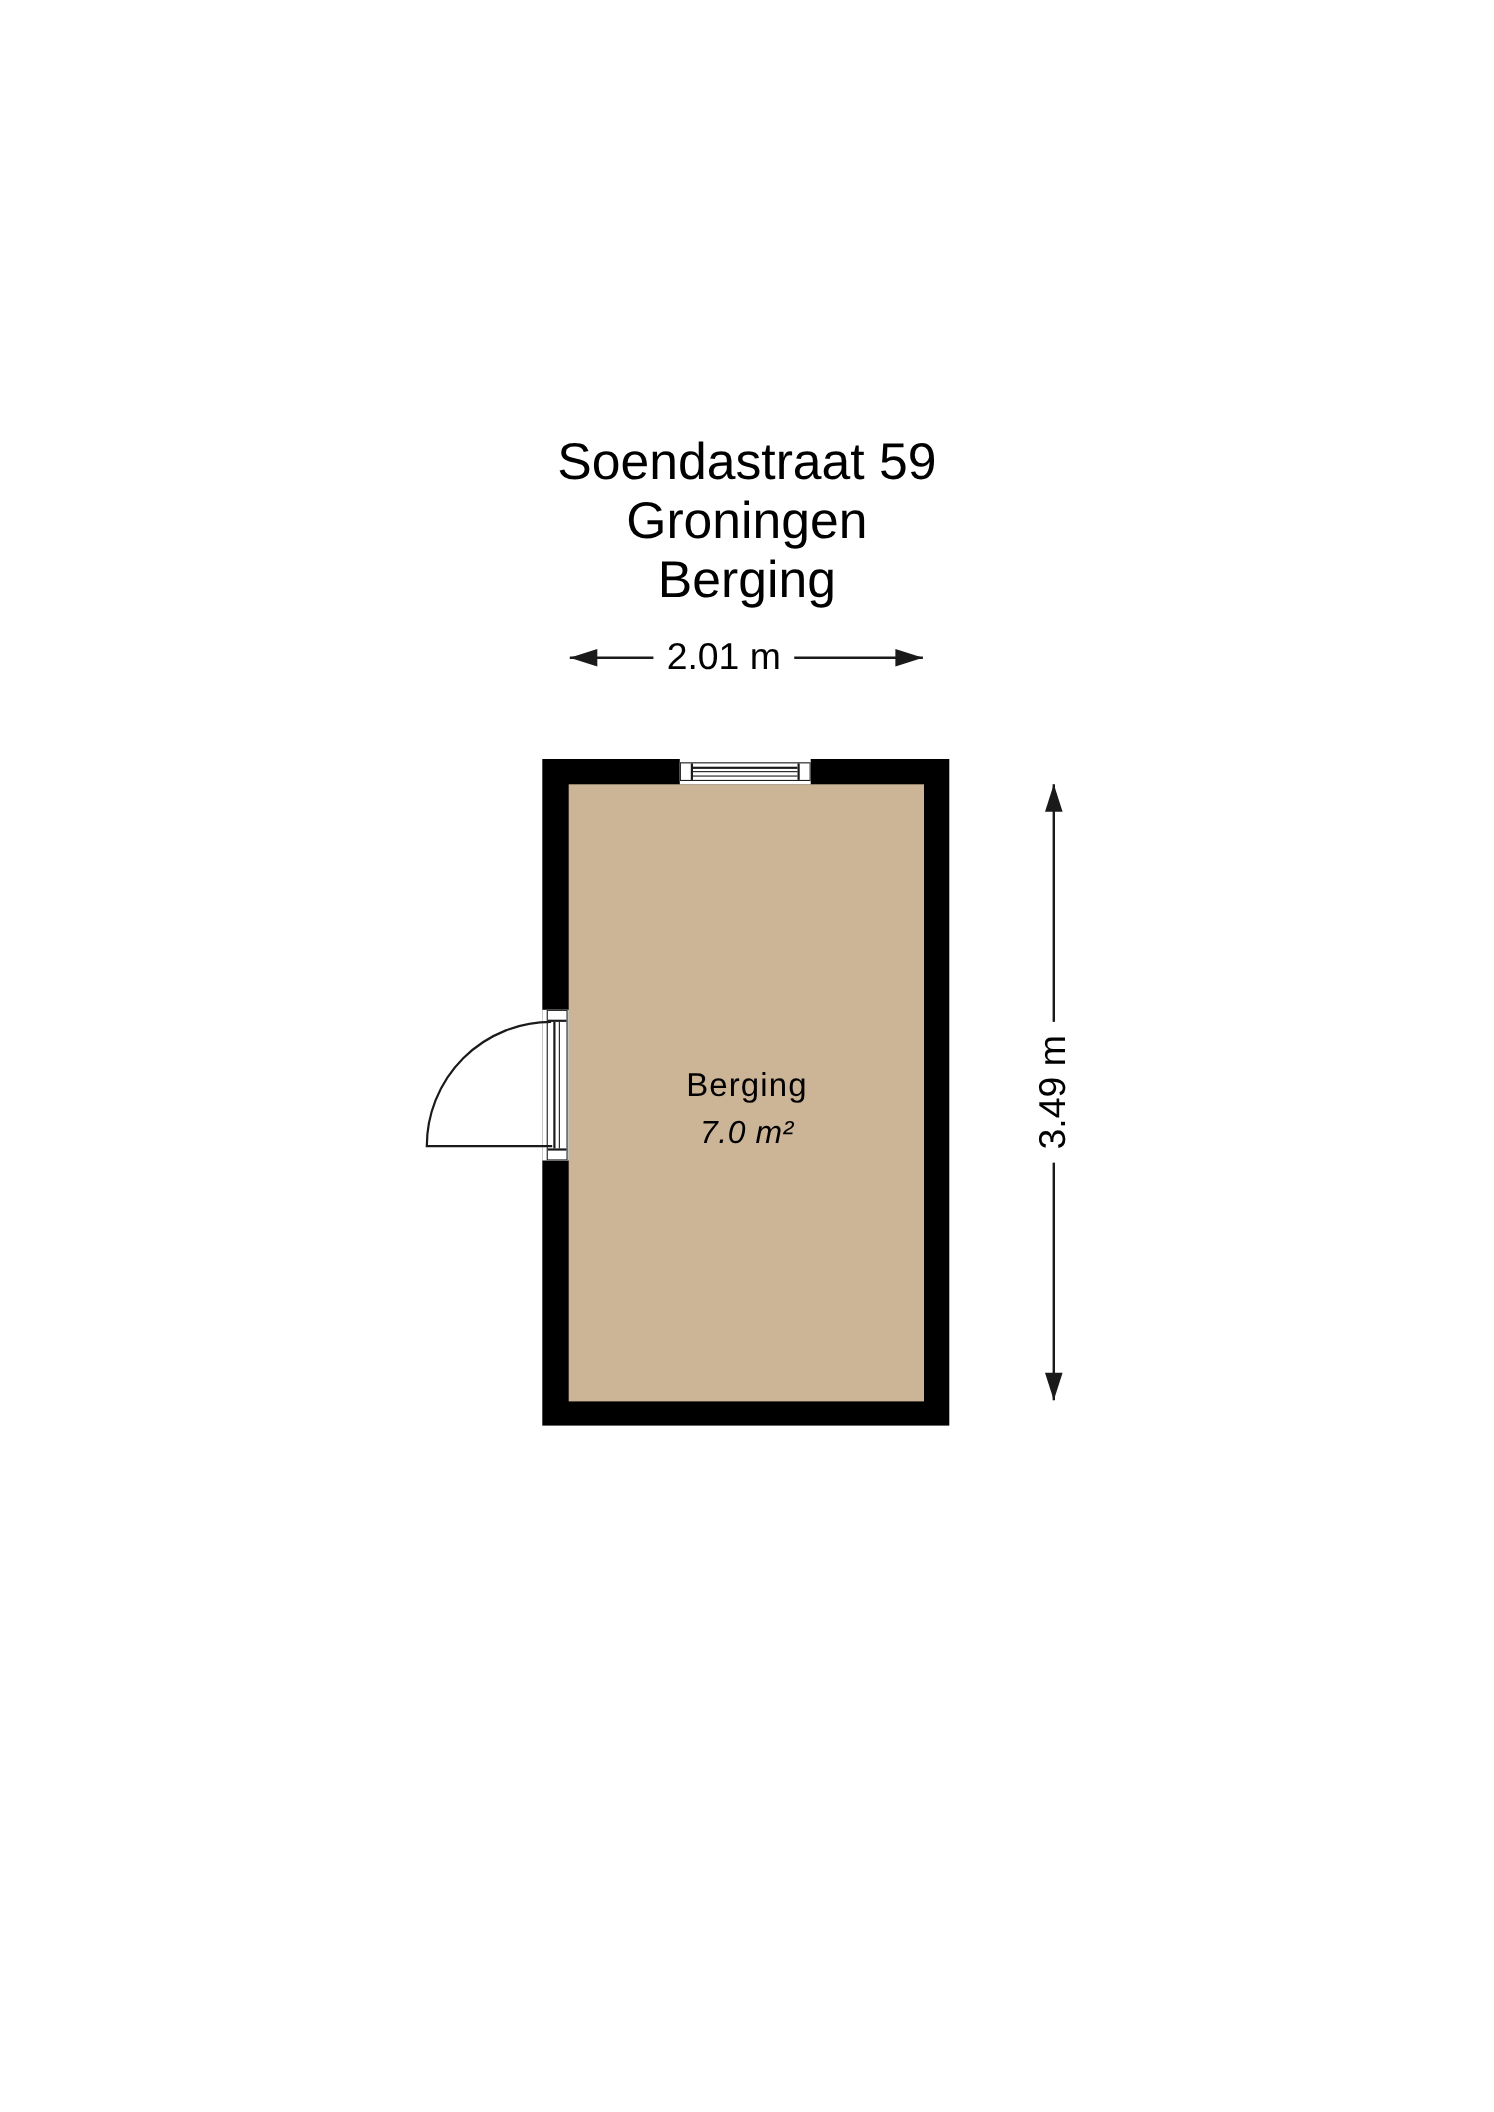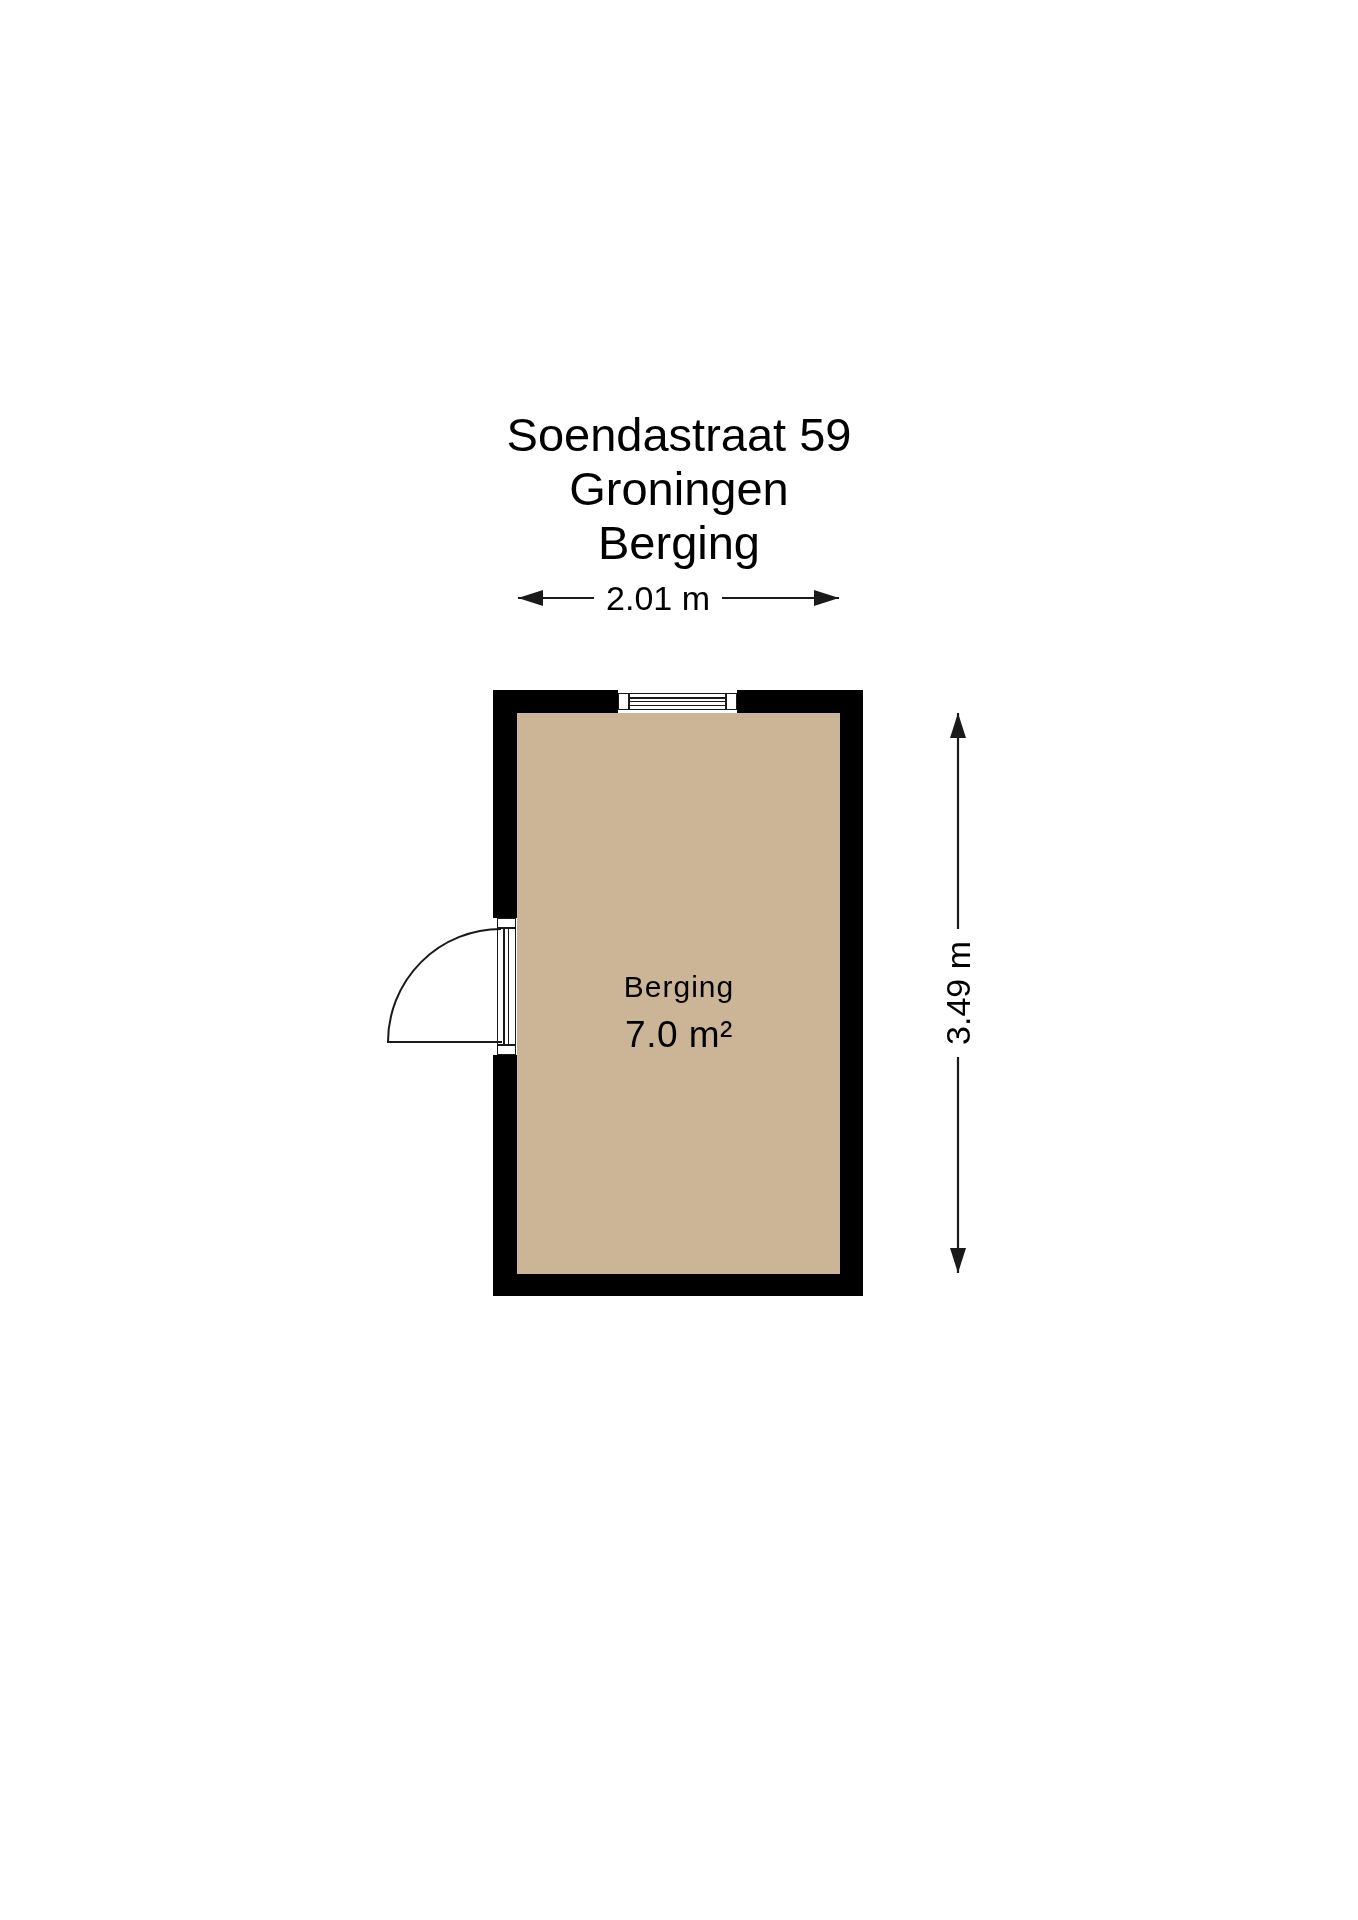--- a/index.html
+++ b/index.html
@@ -13,21 +13,21 @@
   #page{
     position:relative;
     width:1358px;height:1920px;
     background:var(--background);
     overflow:hidden;
     font-family:"Liberation Sans","DejaVu Sans",sans-serif;
     color:var(--text);
   }
   
   .title{
-    position:absolute;top:408px;left:0;width:100%;
+    position:absolute;top:392px;left:0;width:100%;
     text-align:center;font-size:47px;line-height:54px;
     color:var(--text);
   }
   
   .plan{
     position:absolute;left:493px;top:690px;width:370px;height:606px;
     background:var(--wall);
   }
   .floor{
     position:absolute;left:24px;top:23px;width:323px;height:561px;
@@ -64,21 +64,21 @@
   .overlay{position:absolute;left:0;top:0;pointer-events:none;}
   .overlay line{stroke:var(--stroke);stroke-width:2.2;}
   .overlay polygon{fill:var(--stroke);stroke:none;}
   .overlay path{stroke:var(--stroke);stroke-width:2;fill:none;}
   
   .room-label{
     position:absolute;left:0;right:0;top:970px;
     text-align:center;color:var(--text);
   }
   .room-name{font-size:30px;letter-spacing:1px;margin-bottom:10px;}
-  .room-area{font-size:37px;letter-spacing:0.5px;}
+  .room-area{font-size:29px;letter-spacing:0.5px;font-style:italic;}
   .dim-label{
     position:absolute;
     font-size:34px;color:var(--text);
     background:var(--background);
     padding:1px 12px;white-space:nowrap;
   }
   .dim-h{left:658px;top:598px;transform:translate(-50%,-50%);}
   .dim-v{left:958px;top:993px;transform:translate(-50%,-50%) rotate(-90deg);}
   
   .footer{

